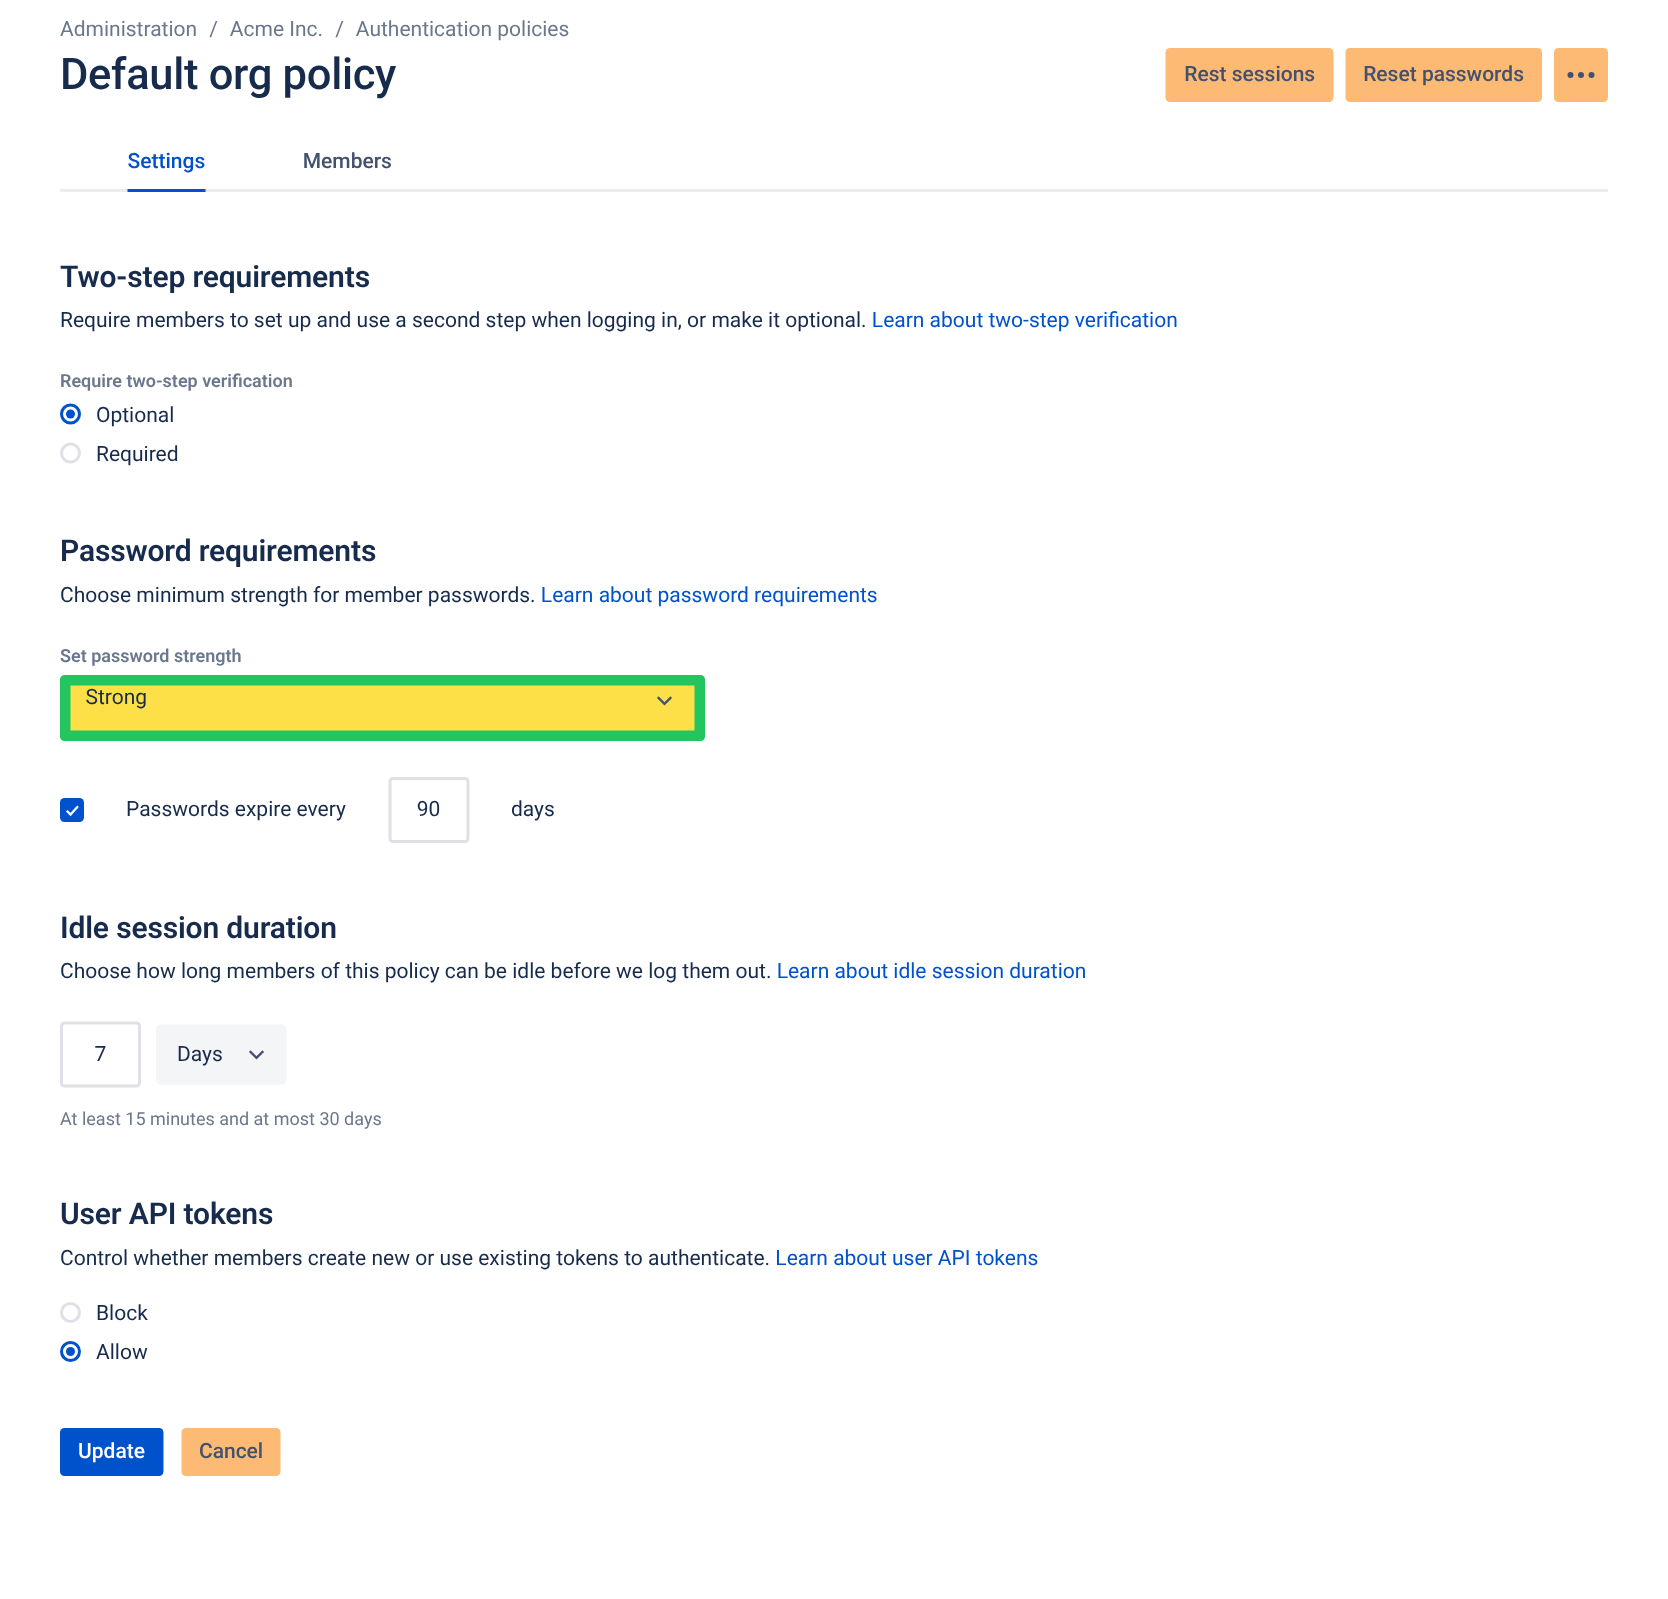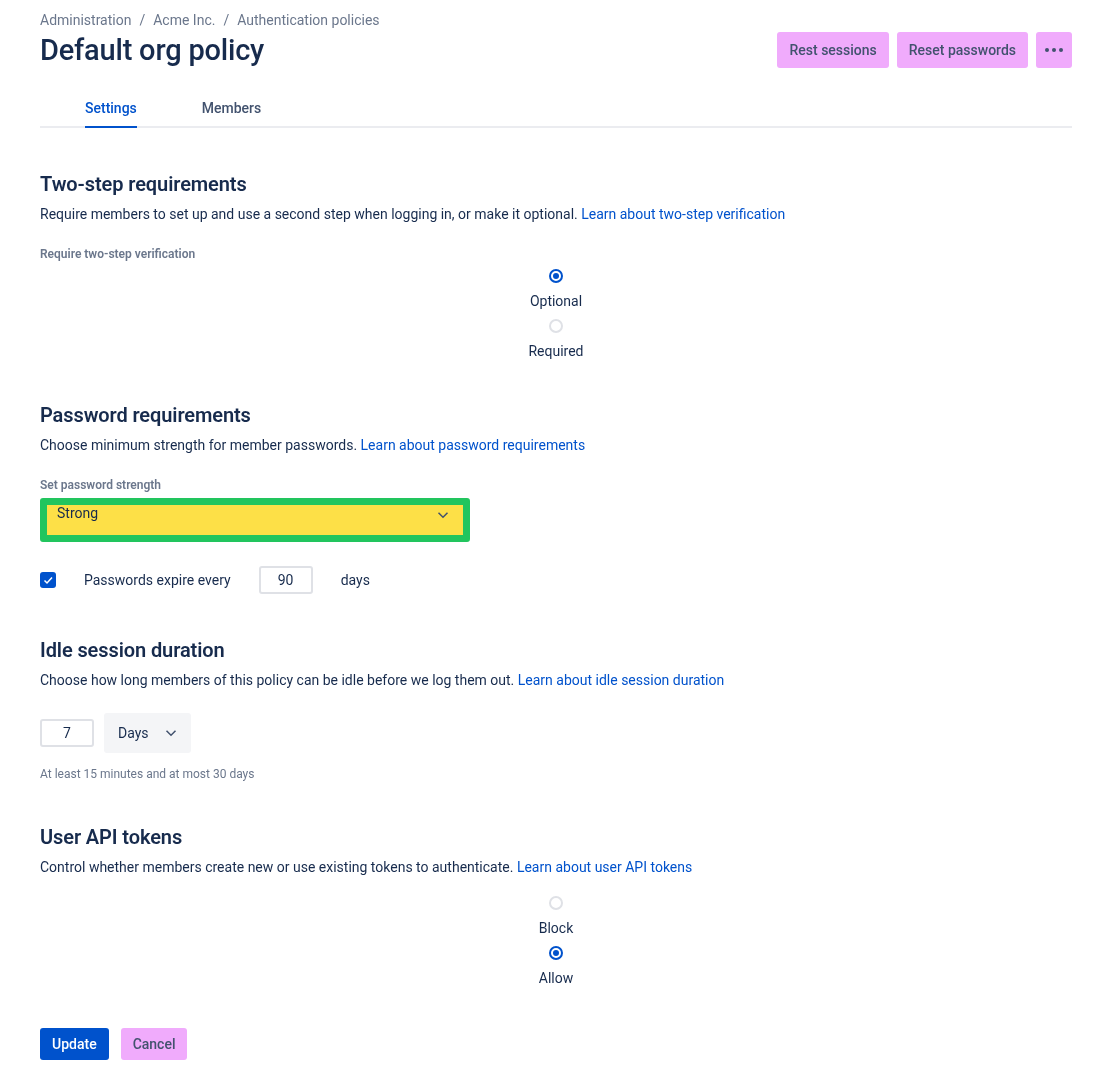--- a/index.html
+++ b/index.html
@@ -10,51 +10,51 @@
     padding: 12px 40px 40px 40px;
     width: 1112px;
   }
   .breadcrumb { font-size: 14px; color: #6B778C; display: flex; align-items: center; gap: 8px; margin-bottom: 4px; }
   .breadcrumb a { color: #6B778C; text-decoration: none; }
   .breadcrumb .sep { color: #6B778C; }
   .header-row { display: flex; align-items: center; justify-content: space-between; margin-top: 2px; }
   h1.page-title { font-size: 29px; font-weight: 500; color: #172B4D; letter-spacing: -0.2px; }
   .header-actions { display: flex; gap: 8px; }
   .btn { border: none; border-radius: 3px; font-size: 14px; font-weight: 500; padding: 8px 12px; cursor: pointer; font-family: inherit; display: inline-flex; align-items: center; justify-content: center; }
-  .btn-subtle { background: #f0abfc; color: #42526E; }
+  .btn-subtle { background: #fdba74; color: #42526E; }
   .btn-icon { width: 36px; height: 36px; padding: 0; }
   .btn-primary { background: #0052CC; color: #fff; }
 
   .tabs { display: flex; gap: 20px; border-bottom: 2px solid #EBECF0; margin-top: 24px; }
   .tab { padding: 8px 0 10px 0; font-size: 14px; color: #42526E; font-weight: 500; position: relative; cursor: pointer; margin-left: 45px; }
   .tab.active { color: #0052CC; }
   .tab.active::after { content: ""; position: absolute; left: 0; right: 0; bottom: -2px; height: 2px; background: #0052CC; }
 
   .section { margin-top: 44px; }
   .section:first-of-type { margin-top: 44px; }
   .section h2 { font-size: 20px; font-weight: 600; color: #172B4D; margin-bottom: 8px; letter-spacing: -0.1px; }
   .section p.desc { font-size: 14px; color: #172B4D; line-height: 1.5; }
   .section p.desc a, a.link { color: #0052CC; text-decoration: none; }
 
   .field-label { font-size: 12px; color: #6B778C; font-weight: 600; margin-top: 22px; margin-bottom: 6px; }
   .radio-group { margin-top: 8px; display: flex; flex-direction: column; gap: 10px; }
-  .radio-row { display: flex; align-items: center; gap: 10px; font-size: 14px; color: #172B4D; flex-direction: column; }
+  .radio-row { display: flex; gap: 10px; font-size: 14px; color: #172B4D; }
   .radio { width: 14px; height: 14px; border-radius: 50%; border: 2px solid #DFE1E6; display: inline-flex; align-items: center; justify-content: center; flex-shrink: 0; }
   .radio.checked { border-color: #0052CC; }
   .radio.checked::after { content: ""; width: 6px; height: 6px; border-radius: 50%; background: #0052CC; }
 
   .select-wrap { background: #fde047; border: 7px solid #22c55e; border-radius: 3px; width: 430px; height: 44px; display: flex; align-items: flex-start; justify-content: space-between; padding: 0 10px; margin-top: 4px; }
   .select-wrap .value { font-size: 14px; color: #172B4D; }
   .chevron { width: 20px; height: 20px; display: inline-flex; align-items: center; justify-content: center; color: #42526E; }
 
   .checkbox-row { display: flex; align-items: center; gap: 28px; margin-top: 24px; font-size: 14px; }
   .checkbox { width: 16px; height: 16px; border-radius: 3px; background: #0052CC; display: inline-flex; align-items: center; justify-content: center; flex-shrink:0; }
   .checkbox svg { width: 12px; height: 12px; }
 
-  .num-input { width: 54px; height: 28px; border: 2px solid #DFE1E6; border-radius: 3px; text-align: center; font-size: 14px; color: #172B4D; font-family: inherit; }
+  .num-input { width: 54px; height: 44px; border: 2px solid #DFE1E6; border-radius: 3px; text-align: center; font-size: 14px; color: #172B4D; font-family: inherit; }
 
   .inline-row { display: flex; align-items: center; gap: 10px; margin-top: 22px; }
   .select-small { background: #F4F5F7; border: 2px solid #F4F5F7; border-radius: 3px; height: 40px; display: flex; align-items: center; gap: 12px; padding: 0 8px 0 12px; font-size: 14px; color: #172B4D; }
   .helper { font-size: 12px; color: #6B778C; margin-top: 14px; }
 
   .footer-actions { display: flex; gap: 12px; margin-top: 42px; }
 
   .dots-icon { display:inline-flex; gap:3px; }
   .dots-icon span { width:4px; height:4px; border-radius:50%; background:#42526E; }
 </style>

